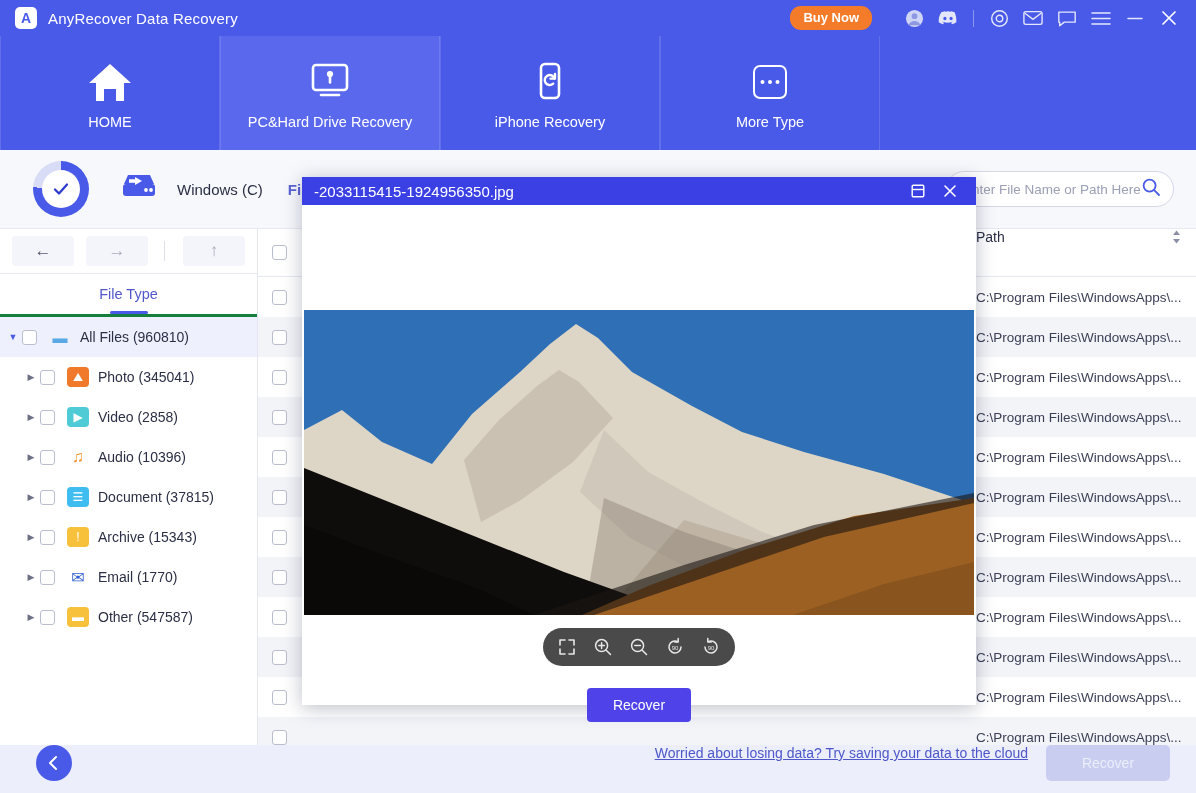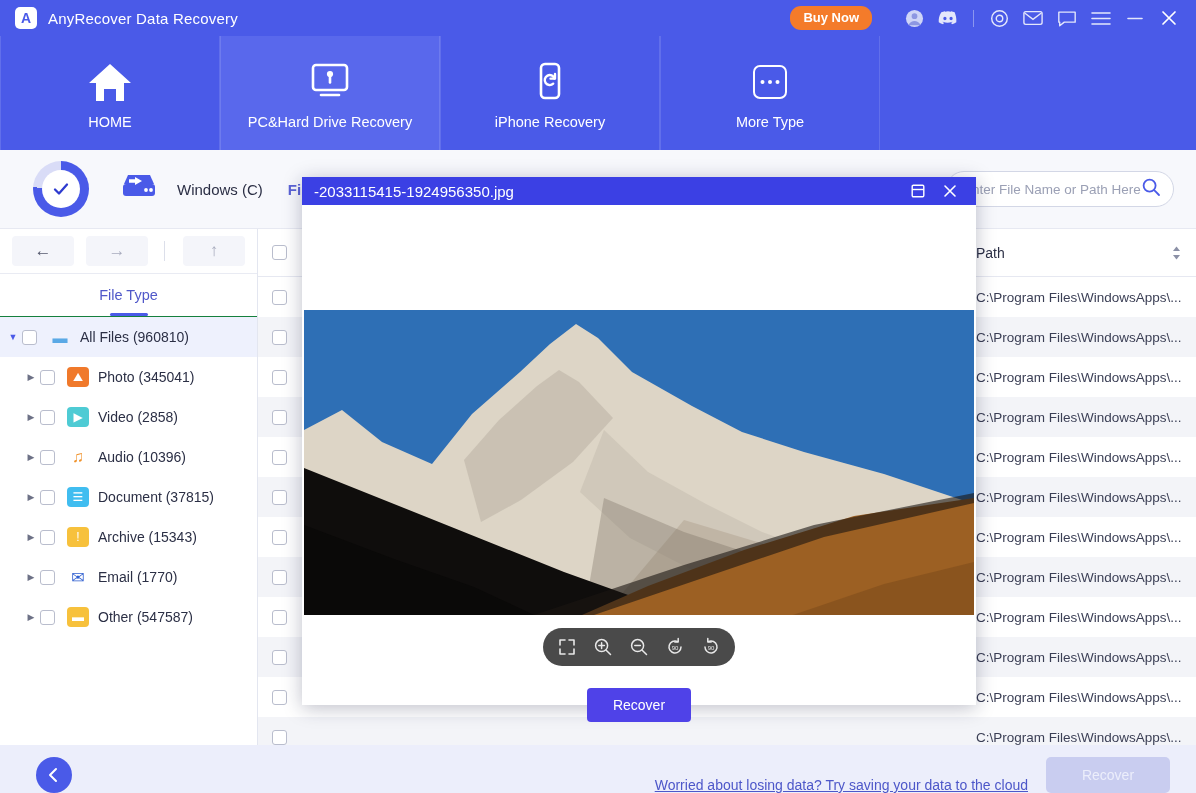--- a/index.html
+++ b/index.html
@@ -89,21 +89,21 @@
     height: 45px; display: flex; align-items: center;
     border-bottom: 1px solid #e9ebf3; background: #fff;
   }
   .navbtn {
     width: 62px; height: 30px; display: flex; align-items: center; justify-content: center;
     color: #55596e; font-size: 17px; background: #f4f5fa; border-radius: 4px;
     margin-left: 12px; cursor: pointer;
   }
   .navbtn.dim { color: #a8acbe; }
   .navbtn-sep { width: 1px; height: 20px; background: #dcdfea; margin-left: 16px; }
-  .tabs-row { height: 43px; display: flex; border-bottom: 1px solid #15803d; }
+  .tabs-row { height: 43px; display: flex; border-bottom: 3px solid #15803d; }
   .lp-tab {
     flex: 1; display: flex; align-items: center; justify-content: center;
     font-size: 14.5px; color: #2b2f45; cursor: pointer; position: relative;
   }
   .lp-tab.active { color: #5058c9; }
   .lp-tab.active::after {
     content: ""; position: absolute; bottom: 0; left: 50%; transform: translateX(-50%);
     width: 38px; height: 3px; background: #4a5ae8; border-radius: 2px;
   }
   .tree-row {
@@ -126,31 +126,31 @@
   }
 
   
   .filelist { position: absolute; top: 229px; left: 258px; width: 938px; height: 516px; background: #fff; }
   .fl-head {
     height: 48px; display: flex; align-items: center;
     border-bottom: 1px solid #e6e8f1; background: #fff;
   }
   .fl-checkcell { width: 42px; display: flex; align-items: center; justify-content: center; }
   .fl-head .col {
-    font-size: 14px; color: #2b2f45; display: flex; align-items: center; height: 48px;
+    font-size: 14px; color: #2b2f45; display: flex; height: 48px;
   }
   .sorter { margin-left: auto; margin-right: 14px; color: #7b8099; font-size: 11px; line-height: 8px; }
   .fl-row { height: 40px; display: flex; align-items: center; font-size: 13.5px; color: #3b3f55; }
   .fl-row.alt { background: #f3f4f8; }
   .path-col { position: absolute; right: 0; width: 228px; padding-left: 8px; }
 
   
   .footer {
     position: absolute; bottom: 0; left: 0; width: 1196px; height: 48px;
-    background: #eceefb; display: flex; align-items: flex-end;
+    background: #eceefb; display: flex; align-items: flex-start;
   }
   .back-circle {
     margin-left: 36px; width: 36px; height: 36px; border-radius: 50%;
     background: #4a5ae8; color: #fff; display: flex; align-items: center;
     justify-content: center; font-size: 16px; cursor: pointer;
   }
   .cloud-link {
     margin-left: auto; font-size: 14px; color: #4d57c9;
     text-decoration: underline; cursor: pointer;
   }

